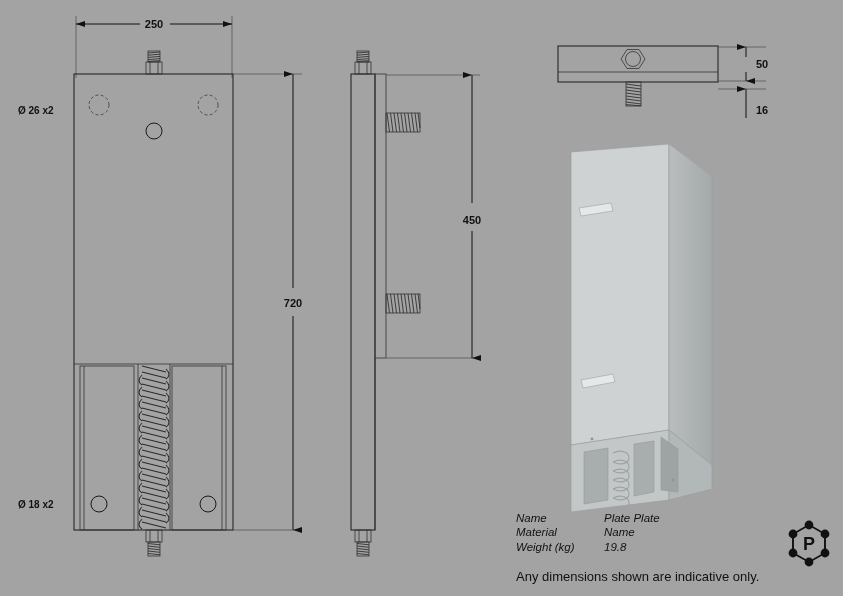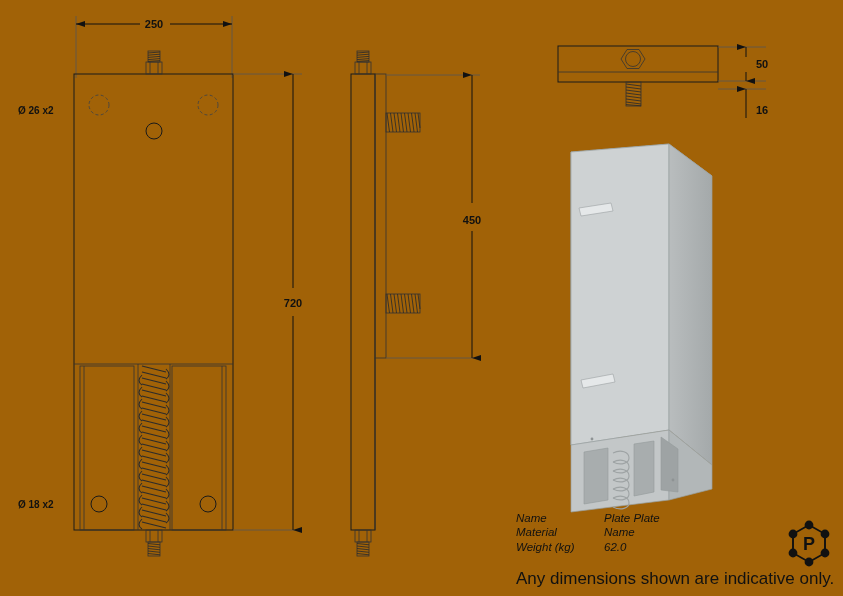--- a/index.html
+++ b/index.html
@@ -8,21 +8,21 @@
     background: #ffffff;
   }
   body {
     font-family: "Liberation Sans", sans-serif;
     color: #1a1a1a;
   }
   #sheet {
     position: relative;
     width: 843px;
     height: 596px;
-    background: #a16207;
+    background: #a3a3a3;
     overflow: hidden;
   }
   svg.drawing {
     position: absolute;
     left: 0;
     top: 0;
     width: 843px;
     height: 596px;
   }
   .dimtext {
@@ -91,21 +91,21 @@
     flex: 0 0 88px;
     white-space: nowrap;
   }
   .tb-value {
     white-space: nowrap;
   }
   .tb-note {
     position: absolute;
     left: 516px;
     top: 569px;
-    font-size: 17px;
+    font-size: 13px;
     white-space: nowrap;
     color: #111111;
   }
   .logo {
     position: absolute;
     left: 785px;
     top: 519px;
     width: 48px;
     height: 50px;
   }
@@ -400,21 +400,21 @@
     <div class="tb-row">
       <span class="tb-label">Name</span>
       <span class="tb-value">Plate Plate</span>
     </div>
     <div class="tb-row">
       <span class="tb-label">Material</span>
       <span class="tb-value">Name</span>
     </div>
     <div class="tb-row">
       <span class="tb-label">Weight (kg)</span>
-      <span class="tb-value">62.0</span>
+      <span class="tb-value">19.8</span>
     </div>
   </div>
 
   <div class="tb-note">Any dimensions shown are indicative only.</div>
 
   <svg class="logo" viewBox="0 0 48 50">
     <g fill="none" stroke="#111111" stroke-width="1.6">
       <polygon points="24,6 40,15 40,34 24,43 8,34 8,15"></polygon>
     </g>
     <g fill="#111111">

